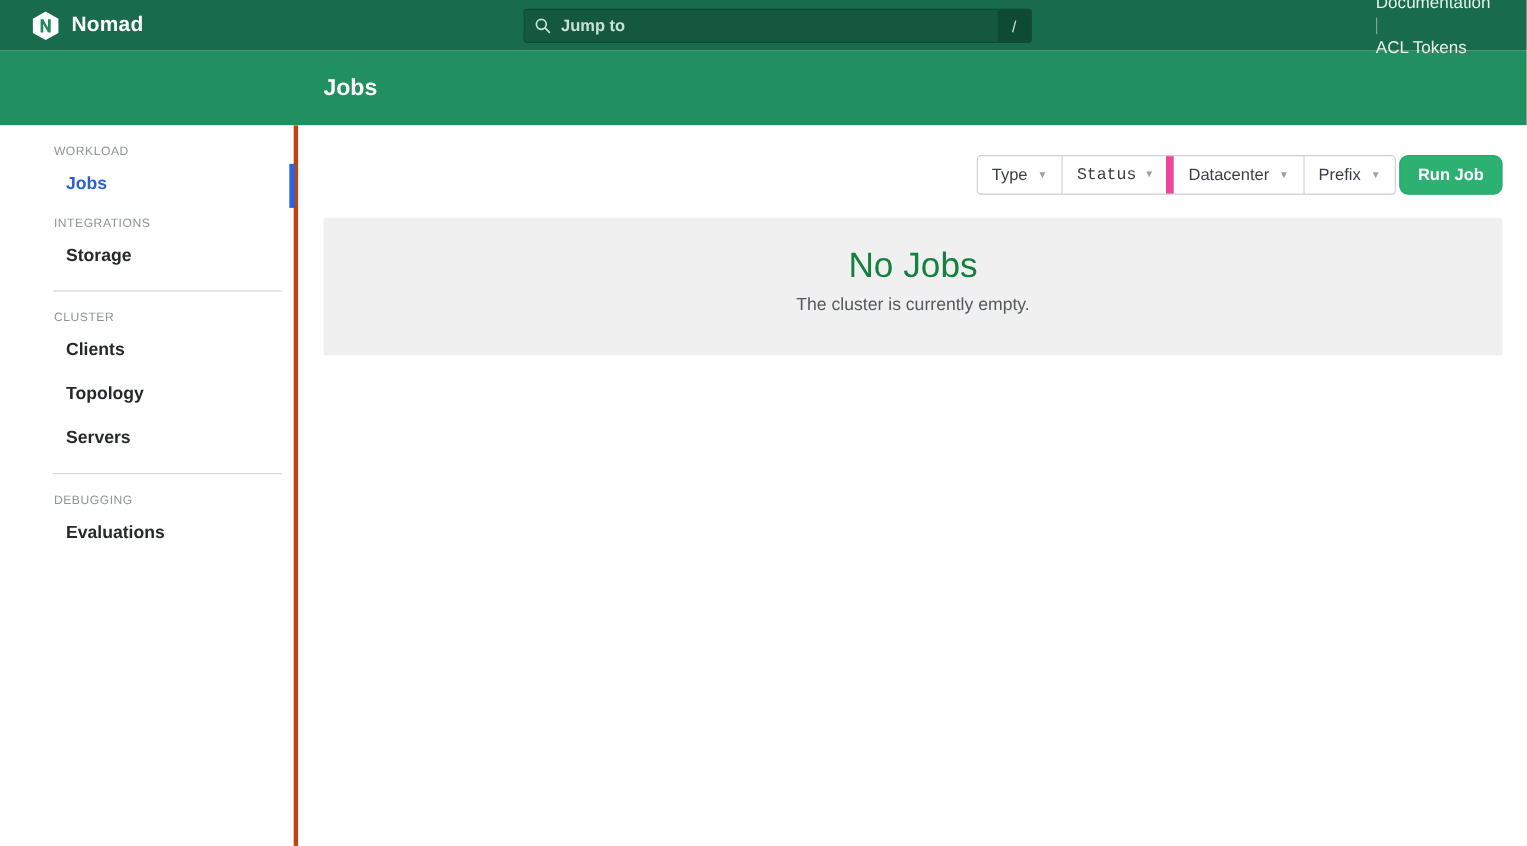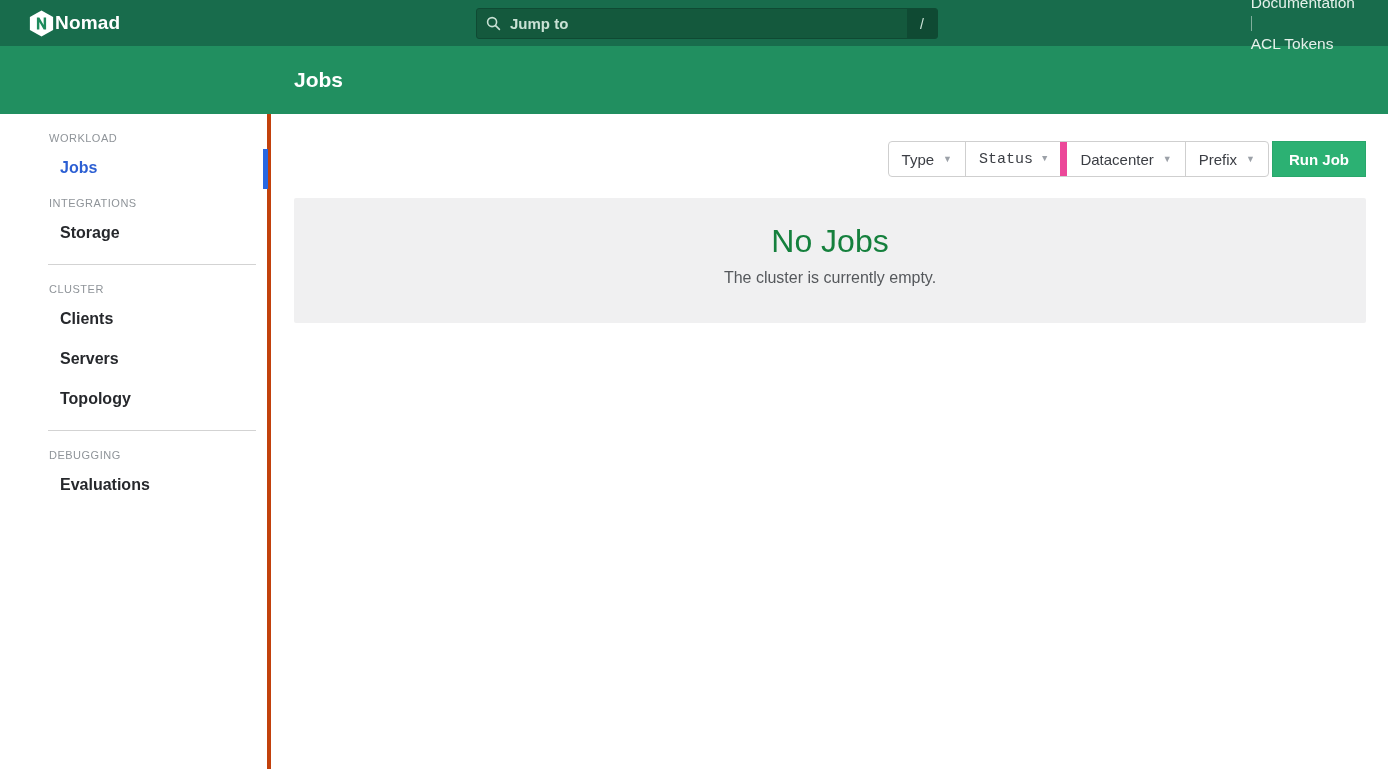--- a/index.html
+++ b/index.html
@@ -8,21 +8,21 @@
     width: 1388px; height: 769px; overflow: hidden;
     font-family: "Liberation Sans", "DejaVu Sans", sans-serif;
     background: #ffffff; color: #26282c;
   }
 
   
   .topbar {
     position: relative; height: 46px; background: #186C4C;
     display: flex; align-items: center; padding: 0 33px 0 28px;
   }
-  .brand { display: flex; align-items: center; }
+  .brand { display: flex; align-items: center; gap: 10px; }
   .brand-logo { width: 27px; height: 27px; display: block; }
   .brand-name { color: #ffffff; font-weight: 700; font-size: 19px; letter-spacing: .2px; }
 
   .jumpto {
     position: absolute; left: 476px; top: 8px; width: 462px; height: 31px;
     display: flex; align-items: center;
     background: #14593D; border: 1px solid #0F4A33; border-radius: 3px;
   }
   .jumpto-icon { margin: 0 7px 0 9px; flex: none; display: block; }
   .jumpto-input {
@@ -81,21 +81,21 @@
   }
   .filter {
     display: flex; align-items: center; gap: 9px; padding: 0 13px;
     font-size: 15px; color: #3B3E44; border-right: 1px solid #CFCFCF;
     background: transparent; cursor: pointer;
   }
   .filter:last-child { border-right: none; }
   .caret { font-size: 9px; color: #9CA1A8; line-height: 1; padding-top: 1px; }
   .run-job {
     height: 36px; padding: 0 16px; background: #2CB173;
-    border: 1px solid #28A76B; border-radius: 0;
+    border: 1px solid #28A76B; border-radius: 8px;
     color: #ffffff; font-weight: 700; font-size: 15px; cursor: pointer;
     font-family: "Liberation Sans", "DejaVu Sans", sans-serif;
   }
 
   
   .empty {
     margin-top: 21px; background: #F0F0F1; border-radius: 2px;
     text-align: center; padding: 25px 20px 36px;
   }
   .empty-title { margin: 0; font-size: 32px; font-weight: 400; color: #15803d; }
@@ -139,22 +139,22 @@
     <div class="section-label">WORKLOAD</div>
     <a class="nav-item active">Jobs</a>
 
     <div class="section-label">INTEGRATIONS</div>
     <a class="nav-item">Storage</a>
 
     <hr class="side-divider">
 
     <div class="section-label">CLUSTER</div>
     <a class="nav-item">Clients</a>
+    <a class="nav-item">Topology</a>
     <a class="nav-item">Servers</a>
-    <a class="nav-item">Topology</a>
 
     <hr class="side-divider">
 
     <div class="section-label">DEBUGGING</div>
     <a class="nav-item">Evaluations</a>
   </aside>
 
   <main class="main">
 
     <div class="toolbar">

